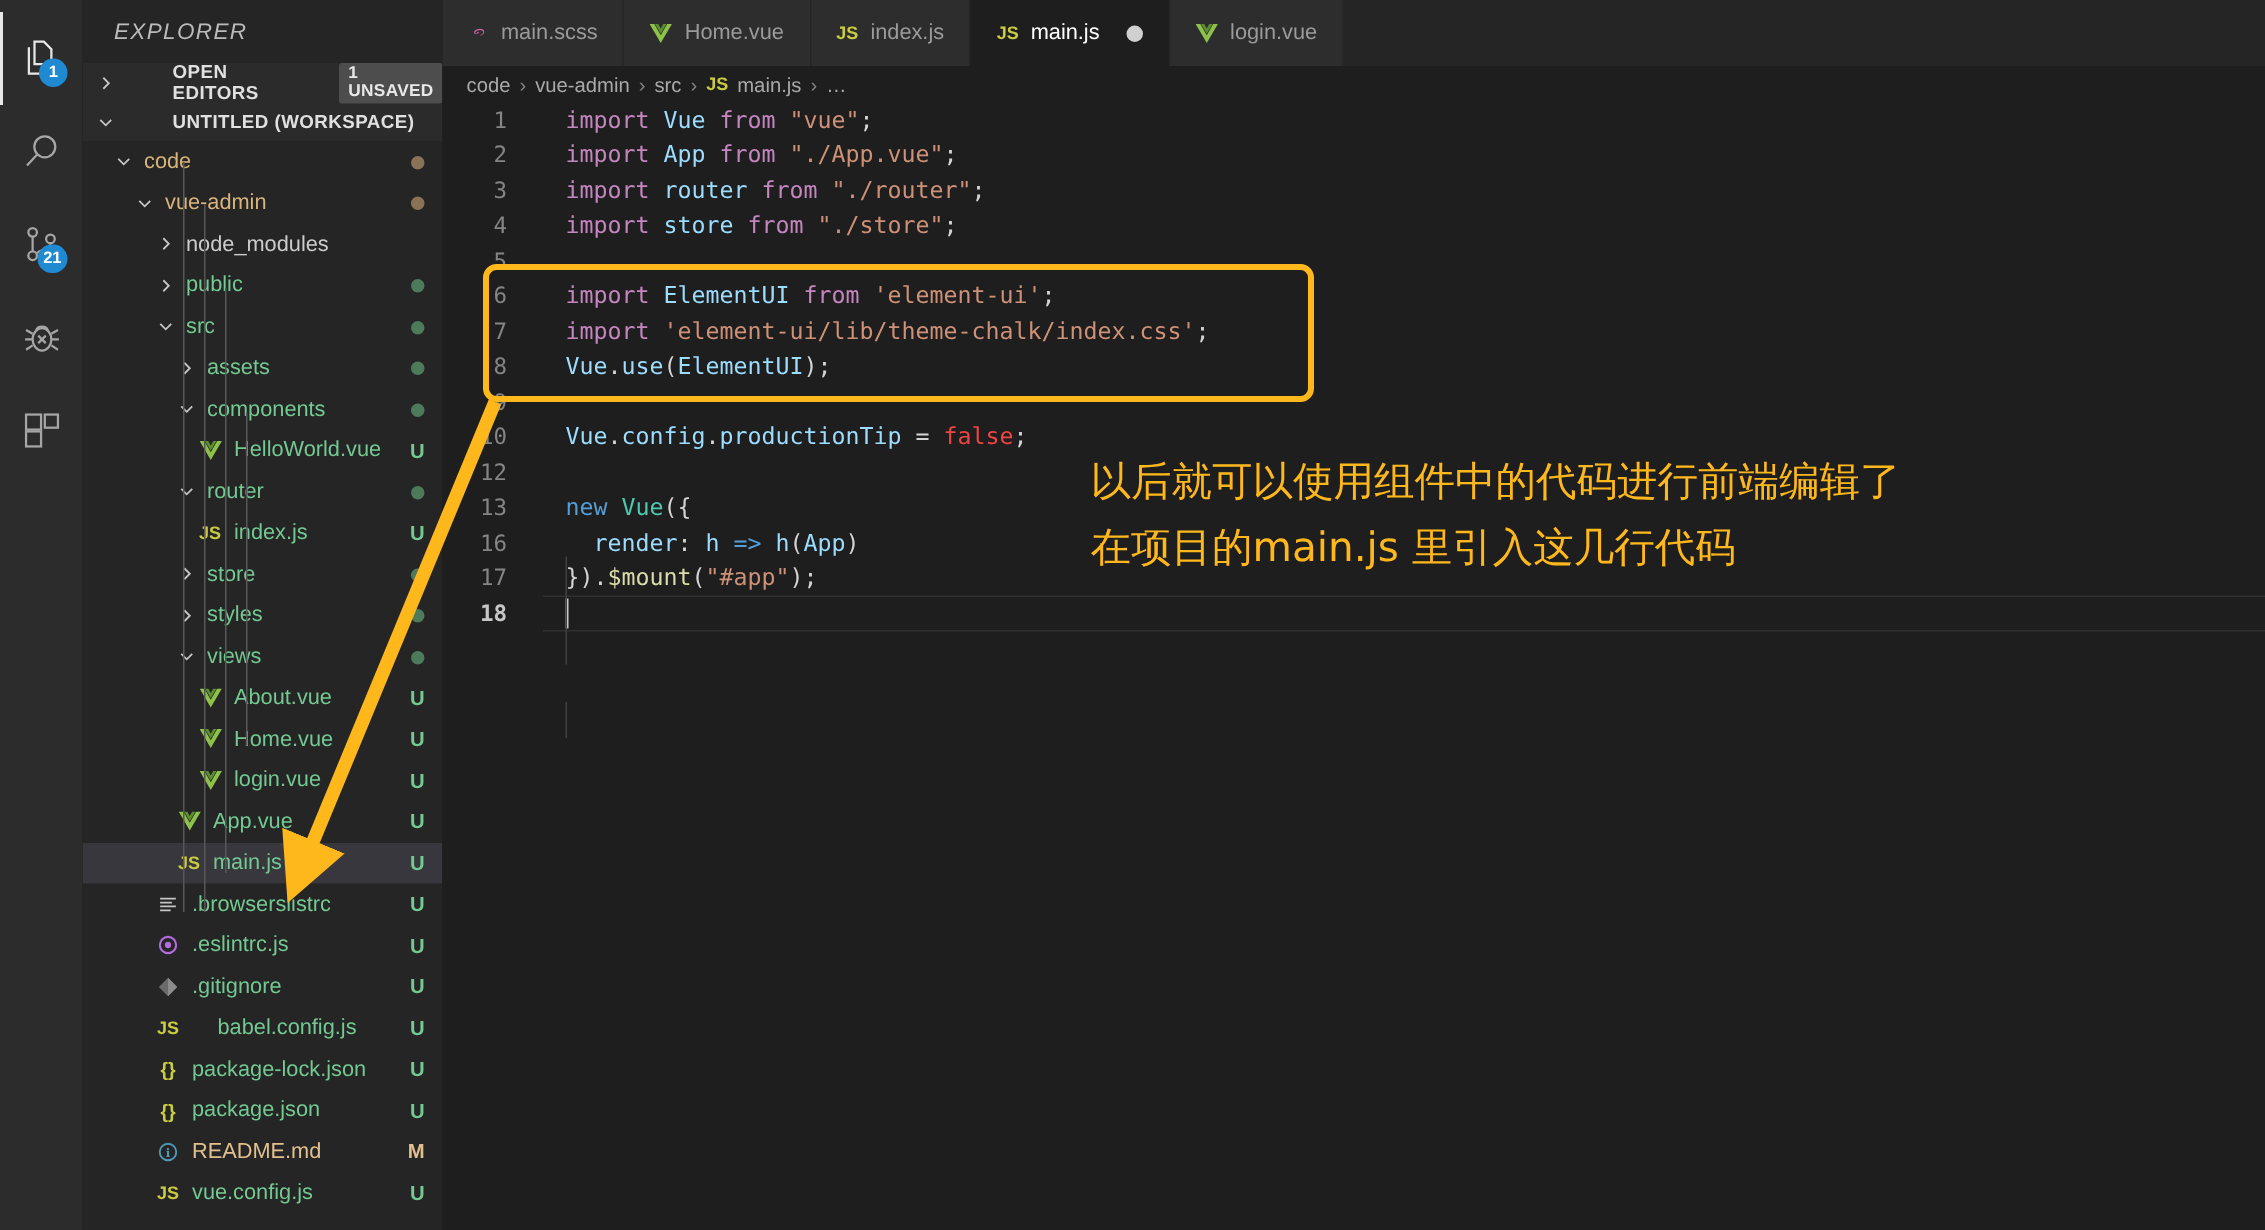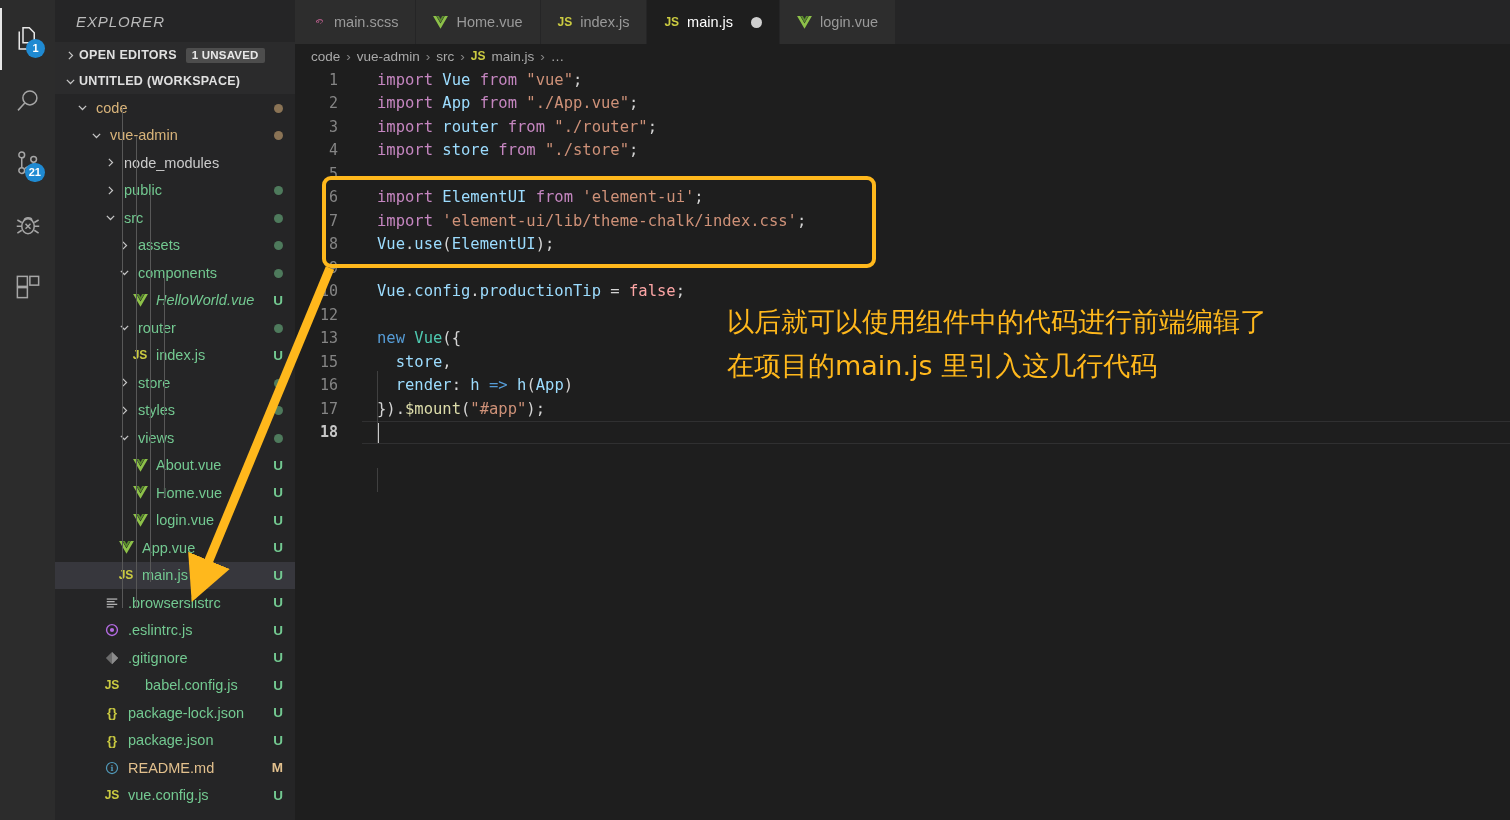--- a/index.html
+++ b/index.html
@@ -68,20 +68,21 @@
   }
   .section-header {
     height: 26px;
     display: flex; align-items: center;
     padding-left: 6px;
     color: #e0e0e0;
     font-size: 12.5px;
     font-weight: bold;
     letter-spacing: .3px;
     background: #252526;
+    gap: 36px;
   }
   .section-header.shaded { background: #2b2b2c; }
   .twisty {
     width: 18px; height: 18px;
     display: inline-flex; align-items: center; justify-content: center;
     flex: 0 0 18px;
     color: #c5c5c5;
   }
   .twisty svg { display:block; }
   .unsaved-badge {
@@ -220,21 +221,21 @@
   }
 
   
   .t-kw   { color: #c586c0; }  
   .t-id   { color: #9cdcfe; }  
   .t-str  { color: #ce9178; }  
   .t-punc { color: #d4d4d4; }
   .t-fn   { color: #dcdcaa; }
   .t-new  { color: #569cd6; }
   .t-cls  { color: #4ec9b0; }
-  .t-bool { color: #fca5a5; }
+  .t-bool { color: #ef4444; }
 
   
   .hl-box {
     position: absolute;
     border: 4px solid #ffb81c;
     border-radius: 9px;
     pointer-events: none;
   }
   .anno-text {
     position: absolute;
@@ -422,21 +423,21 @@
           </span>
         </div>
         <div class="row">
           <span class="indent" style="width: 74px;"></span>
           <span class="ficon">
             <svg width="15" height="13" viewBox="0 0 16 14">
               <path d="M0 0 H3.4 L8 8 L12.6 0 H16 L8 13.6 Z" fill="#8dc149"></path>
               <path d="M3.9 0 H6.2 L8 3.2 L9.8 0 H12.1 L8 7 Z" fill="#5c8f2e"></path>
             </svg>
           </span>
-          <span class="fname c-green" style="margin-left: 5px; font-style: italic;">HelloWorld.vue</span>
+          <span class="fname c-green" style="margin-left: 5px;">HelloWorld.vue</span>
           <span class="status" style="color: rgb(115, 201, 145);">U</span>
         </div>
         <div class="row">
           <span class="indent" style="width: 60px;"></span>
           <span class="twisty">
             <svg width="13" height="13" viewBox="0 0 16 16" fill="none" stroke="#c5c5c5" stroke-width="1.5">
               <path d="M3.5 6 L8 10.5 L12.5 6"></path>
             </svg>
           </span>
           <span class="fname c-green" style="margin-left: 5px;">router</span>
@@ -684,21 +685,20 @@
           <div class="code-line"><span class="lineno">3</span><span class="code-text"><span class="t-kw">import </span><span class="t-id">router</span><span class="t-kw"> from </span><span class="t-str">"./router"</span><span class="t-punc">;</span></span></div>
           <div class="code-line"><span class="lineno">4</span><span class="code-text"><span class="t-kw">import </span><span class="t-id">store</span><span class="t-kw"> from </span><span class="t-str">"./store"</span><span class="t-punc">;</span></span></div>
           <div class="code-line"><span class="lineno">5</span><span class="code-text"></span></div>
           <div class="code-line"><span class="lineno">6</span><span class="code-text"><span class="t-kw">import </span><span class="t-id">ElementUI</span><span class="t-kw"> from </span><span class="t-str">'element-ui'</span><span class="t-punc">;</span></span></div>
           <div class="code-line"><span class="lineno">7</span><span class="code-text"><span class="t-kw">import </span><span class="t-str">'element-ui/lib/theme-chalk/index.css'</span><span class="t-punc">;</span></span></div>
           <div class="code-line"><span class="lineno">8</span><span class="code-text"><span class="t-id">Vue</span><span class="t-punc">.</span><span class="t-id">use</span><span class="t-punc">(</span><span class="t-id">ElementUI</span><span class="t-punc">);</span></span></div>
           <div class="code-line"><span class="lineno">9</span><span class="code-text"></span></div>
           <div class="code-line"><span class="lineno">10</span><span class="code-text"><span class="t-id">Vue</span><span class="t-punc">.</span><span class="t-id">config</span><span class="t-punc">.</span><span class="t-id">productionTip</span><span class="t-punc"> = </span><span class="t-bool">false</span><span class="t-punc">;</span></span></div>
           <div class="code-line"><span class="lineno">12</span><span class="code-text"></span></div>
           <div class="code-line"><span class="lineno">13</span><span class="code-text"><span class="t-new">new </span><span class="t-cls">Vue</span><span class="t-punc">({</span></span></div>
-          <div class="code-line"><span class="lineno">15</span><span class="code-text"><span class="t-punc">  </span><span class="t-id">store</span><span class="t-punc">,</span></span></div>
           <div class="code-line"><span class="lineno">16</span><span class="code-text"><span class="t-punc">  </span><span class="t-id">render</span><span class="t-punc">: </span><span class="t-id">h</span><span class="t-punc"> </span><span class="t-new">=&gt;</span><span class="t-punc"> </span><span class="t-id">h</span><span class="t-punc">(</span><span class="t-id">App</span><span class="t-punc">)</span></span></div>
           <div class="code-line"><span class="lineno">17</span><span class="code-text"><span class="t-punc">}).</span><span class="t-fn">$mount</span><span class="t-punc">(</span><span class="t-str">"#app"</span><span class="t-punc">);</span></span></div>
           <div class="code-line current"><span class="lineno">18</span><span class="code-text"></span><span class="hl"></span><span class="cursor"></span></div>
         </div>
 
       <div class="ind-guide" style="left:82px; top:303px; height:72px;"></div>
       <div class="ind-guide" style="left:82px; top:400px; height:24px;"></div>
     </div>
   </div>
 

